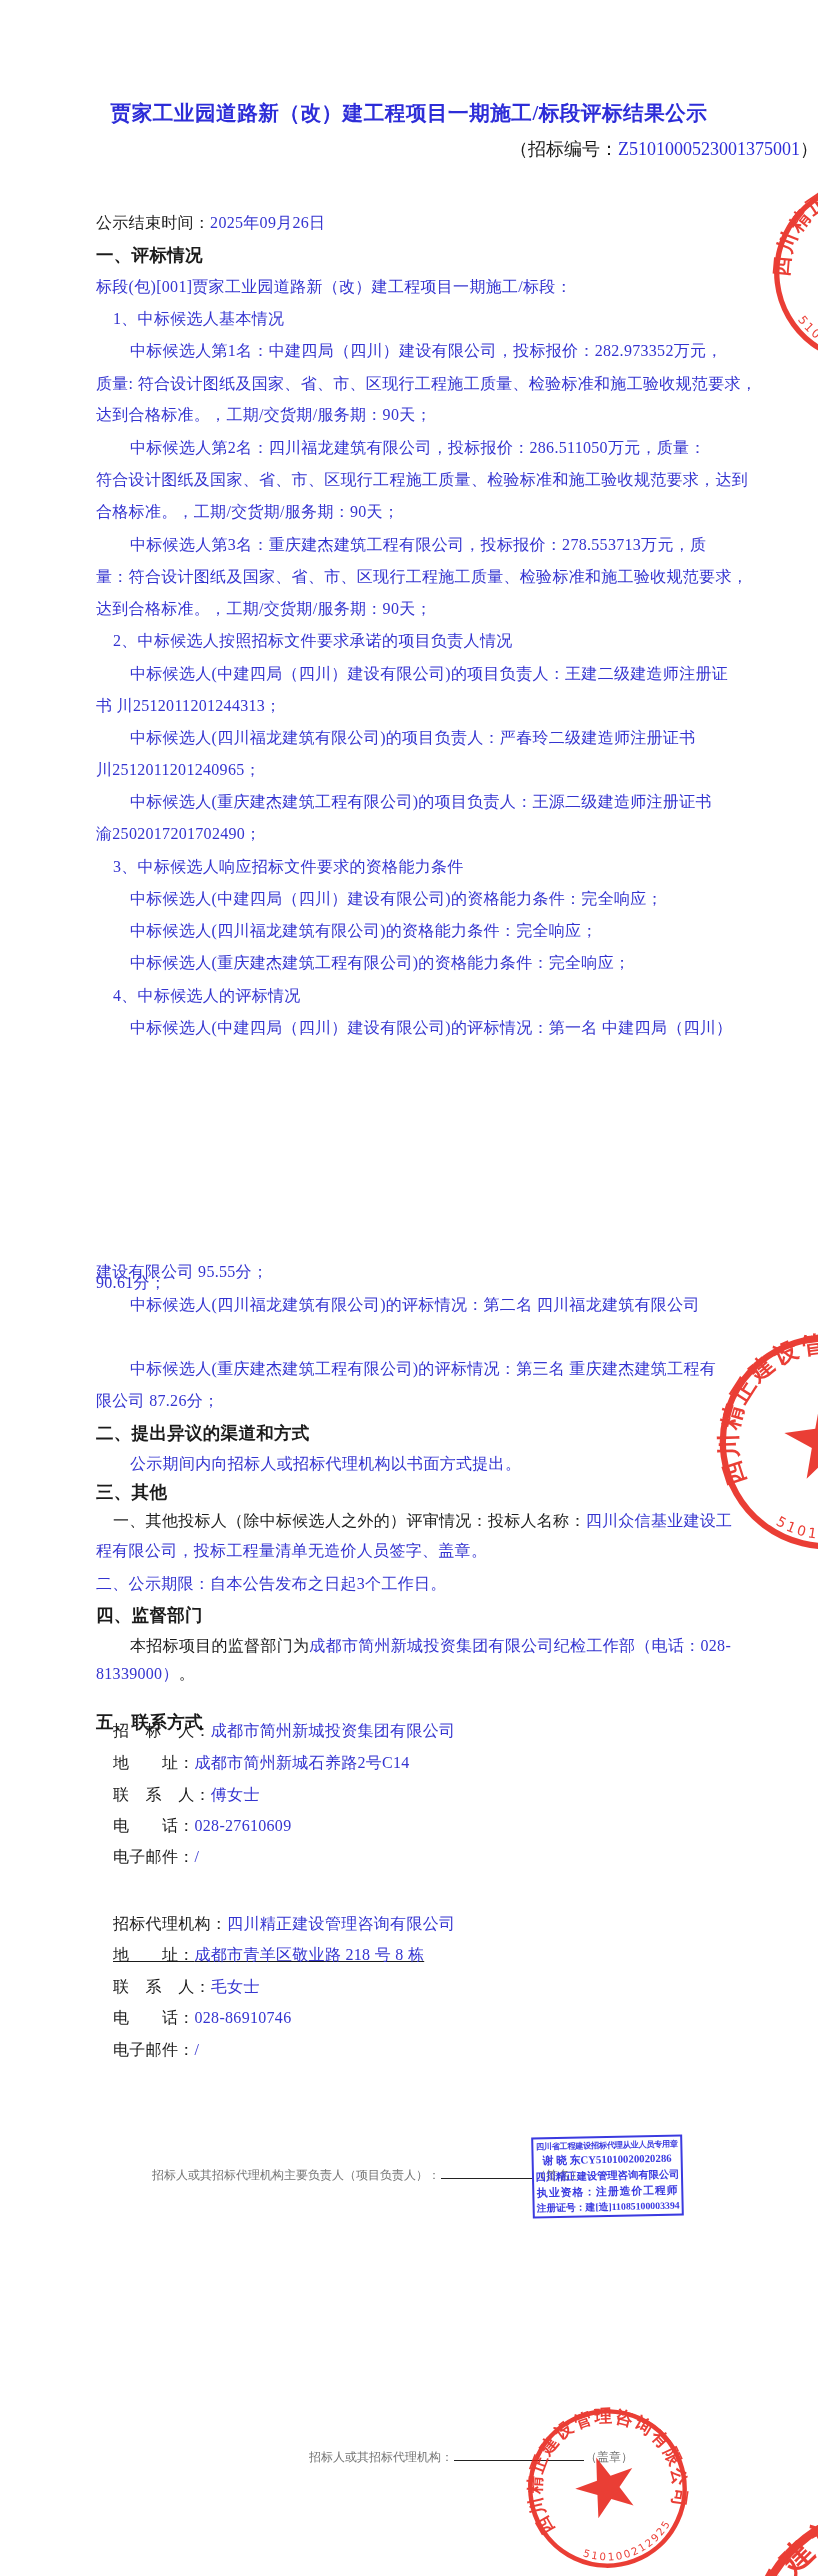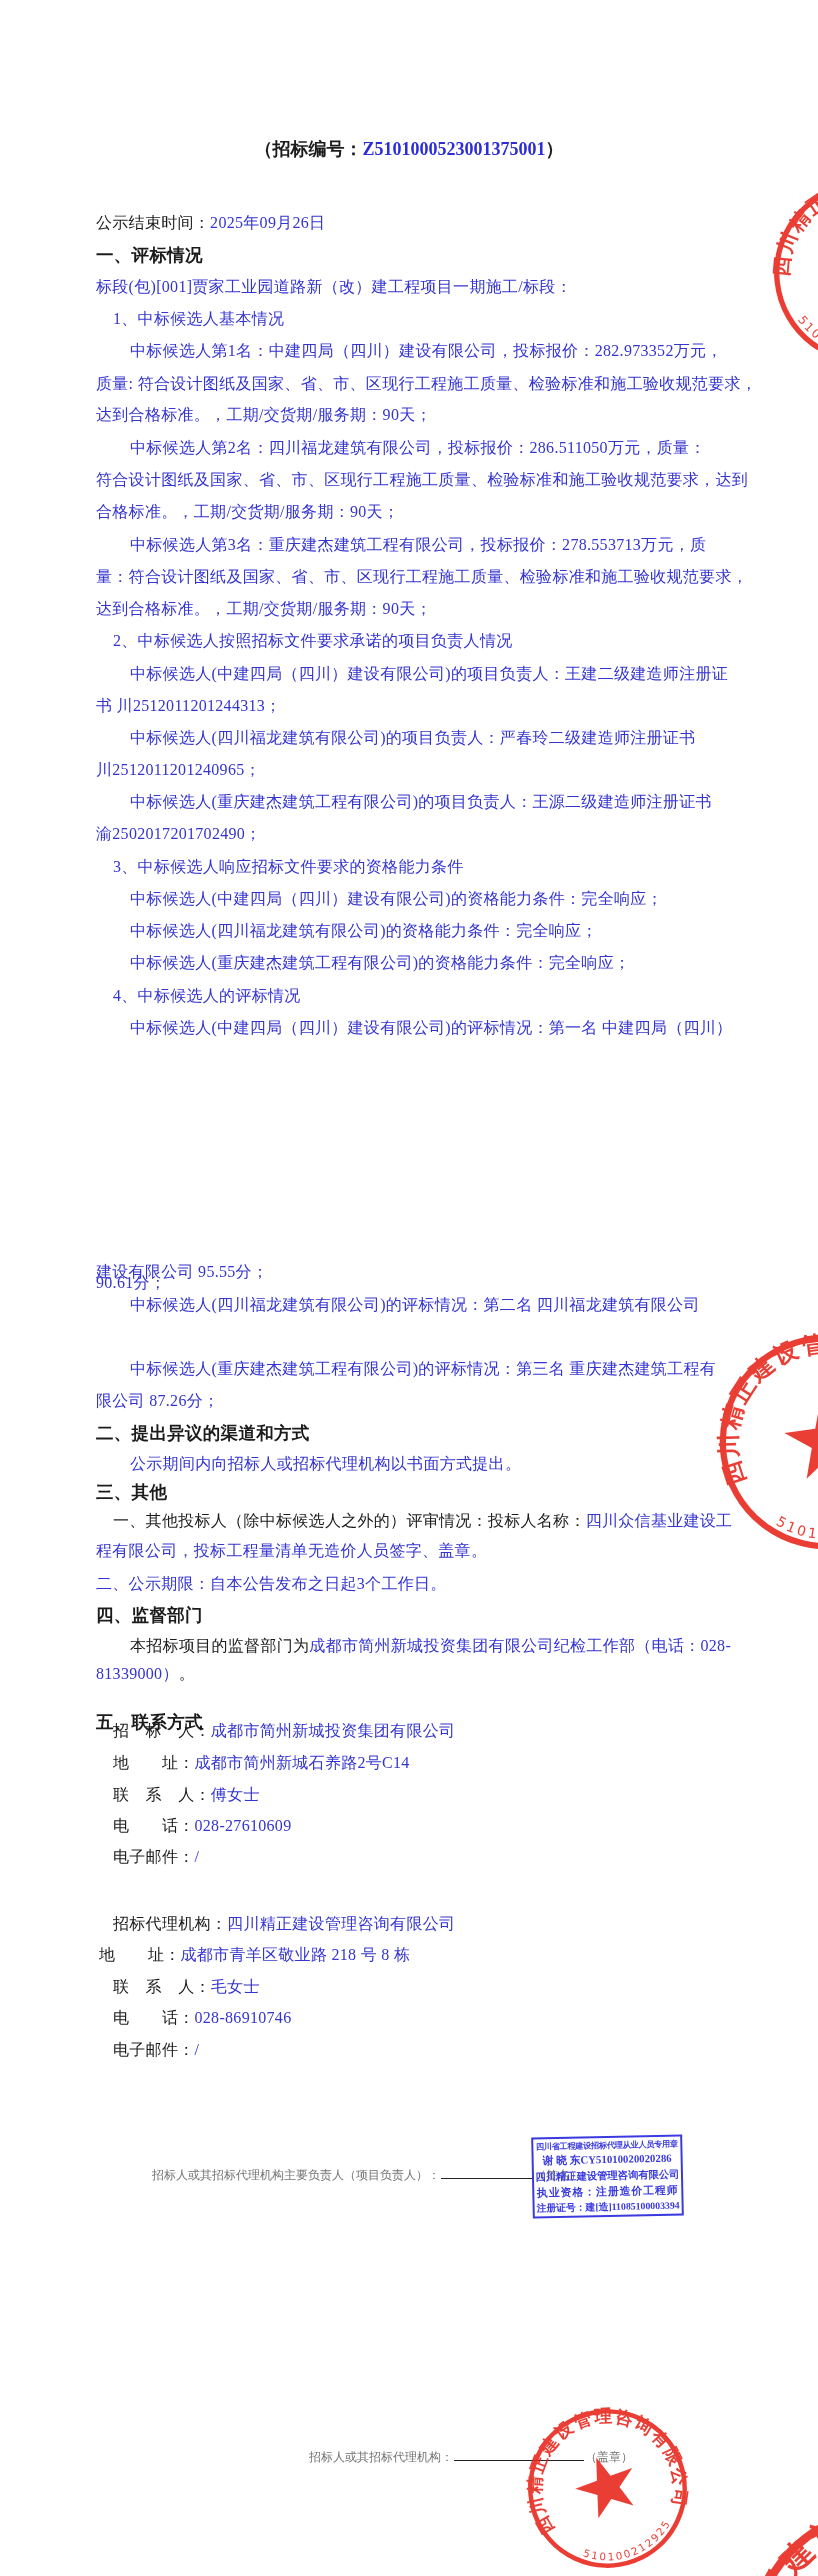--- a/index.html
+++ b/index.html
@@ -11,21 +11,21 @@
     overflow:hidden;
     font-family:"Liberation Serif","DejaVu Serif",serif;
   }
   .doc-title{
     position:absolute; top:99px; left:0; width:818px;
     text-align:center; font-size:20.6px; font-weight:bold;
     color:#2d2dd8; letter-spacing:0.5px; white-space:nowrap;
   }
   .doc-subtitle{
     position:absolute; top:137px; left:0; width:818px;
-    text-align:center; font-size:18px; font-weight:bold; white-space:nowrap;
+    text-align:right; font-size:18px; font-weight:normal; white-space:nowrap;
   }
   .doc-subtitle .k{color:#1b1b1b;}
   .doc-subtitle .b{color:#2d2dd8;}
   .line{
     position:absolute; white-space:nowrap;
     font-size:16px; line-height:20.6px; letter-spacing:0.3px; color:#1b1b1b;
   }
   .line .k{color:#1b1b1b;}
   .line .b{color:#3434d0;}
   .line.head{font-weight:bold; font-size:17.5px; color:#111;}
@@ -51,20 +51,21 @@
   .blue-stamp .r2{font-size:10.8px;}
   .blue-stamp .r3{font-size:10.3px;}
   .blue-stamp .r4{font-size:10.8px; letter-spacing:1px;}
   .blue-stamp .r5{font-size:9.8px;}
 </style>
 </head>
 <body>
 
 <div class="page">
 
+  <div class="doc-title">贾家工业园道路新（改）建工程项目一期施工/标段评标结果公示</div>
 
   <div class="doc-subtitle">
     <span class="k">（招标编号：</span><span class="b">Z5101000523001375001</span><span class="k">）</span>
   </div>
 
   <div id="doc-lines">
       <div class="line" style="left: 96px; top: 213px;"><span class="k">公示结束时间：</span><span class="b">2025年09月26日</span></div>
       <div class="line head" style="left: 96px; top: 245px;"><span class="k">一、评标情况</span></div>
       <div class="line" style="left: 96px; top: 277px;"><span class="b">标段(包)[001]贾家工业园道路新（改）建工程项目一期施工/标段：</span></div>
       <div class="line" style="left: 113px; top: 309px;"><span class="b">1、中标候选人基本情况</span></div>
@@ -104,21 +105,21 @@
       <div class="line head" style="left: 96px; top: 1605px;"><span class="k">四、监督部门</span></div>
       <div class="line" style="left: 130px; top: 1636px; font-family: Liberation Serif, serif;"><span class="k">本招标项目的监督部门为</span><span class="b">成都市简州新城投资集团有限公司纪检工作部（电话：028-</span></div>
       <div class="line" style="left: 96px; top: 1664px;"><span class="b">81339000）</span><span class="k">。</span></div>
       <div class="line head" style="left: 96px; top: 1692px; margin-top: 20px;"><span class="k">五、联系方式</span></div>
       <div class="line" style="left: 113px; top: 1721px;"><span class="k">招　标　人：</span><span class="b">成都市简州新城投资集团有限公司</span></div>
       <div class="line" style="left: 113px; top: 1753px;"><span class="k">地　　址：</span><span class="b">成都市简州新城石养路2号C14</span></div>
       <div class="line" style="left: 113px; top: 1785px;"><span class="k">联　系　人：</span><span class="b">傅女士</span></div>
       <div class="line" style="left: 113px; top: 1816px;"><span class="k">电　　话：</span><span class="b">028-27610609</span></div>
       <div class="line" style="left: 113px; top: 1847px;"><span class="k">电子邮件：</span><span class="b">/</span></div>
       <div class="line" style="left: 113px; top: 1914px;"><span class="k">招标代理机构：</span><span class="b">四川精正建设管理咨询有限公司</span></div>
-      <div class="line" style="left: 99px; top: 1945px;"><span class="k">地　　址：</span><span class="b">成都市青羊区敬业路 218 号 8 栋</span></div>
+      <div class="line" style="left: 113px; top: 1945px; text-decoration: underline;"><span class="k">地　　址：</span><span class="b">成都市青羊区敬业路 218 号 8 栋</span></div>
       <div class="line" style="left: 113px; top: 1977px;"><span class="k">联　系　人：</span><span class="b">毛女士</span></div>
       <div class="line" style="left: 113px; top: 2008px;"><span class="k">电　　话：</span><span class="b">028-86910746</span></div>
       <div class="line" style="left: 113px; top: 2040px;"><span class="k">电子邮件：</span><span class="b">/</span></div>
     </div>
 
   <div class="sig-row" style="left:152px; top:2167px;">
     <span class="k">招标人或其招标代理机构主要负责人（项目负责人）：</span><span class="uline u1"></span><span class="k">（签名）</span>
   </div>
 
   <div class="blue-stamp">

